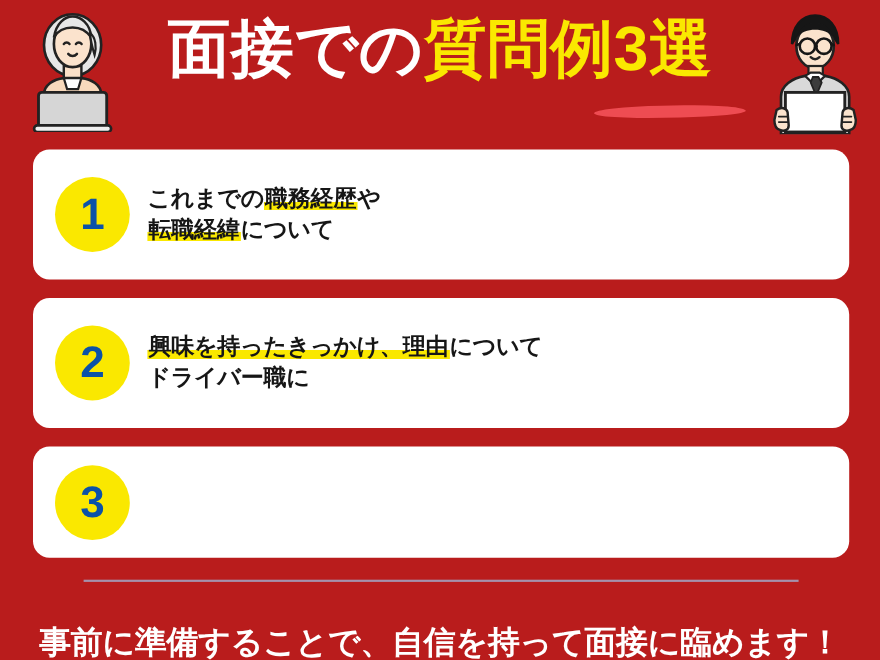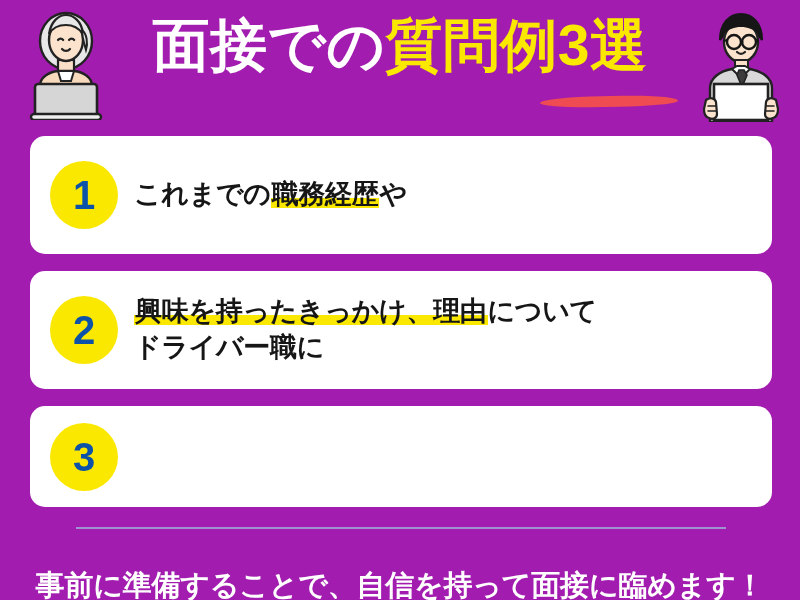--- a/index.html
+++ b/index.html
@@ -10,21 +10,21 @@
     width: 800px;
     height: 600px;
     overflow: hidden;
     font-family: "Liberation Sans", "DejaVu Sans", sans-serif;
   }
 
   #poster {
     position: relative;
     width: 800px;
     height: 600px;
-    background: #a21caf;
+    background: #b91c1c;
     box-sizing: border-box;
     overflow: hidden;
   }
 
   
   .header {
     position: relative;
     height: 128px;
     display: flex;
     align-items: center;
@@ -94,21 +94,21 @@
     display: flex;
     align-items: center;
     justify-content: center;
     line-height: 1;
     margin-right: 16px;
   }
 
   .card-text {
     flex: 1 1 auto;
     color: #161616;
-    font-size: 27px;
+    font-size: 21px;
     font-weight: 800;
     line-height: 1.32;
     letter-spacing: -0.3px;
   }
   .card-3 .card-text { line-height: 1.1; }
 
   
   .hl {
     background: linear-gradient(
         to bottom,
@@ -213,20 +213,23 @@
   </div>
 
   <div class="cards">
 
     <div class="card card-1">
       <div class="badge">1</div>
       <div class="card-text">
         <div>
           <span>これまでの</span><span class="hl">職務経歴</span><span>や</span>
         </div>
+        <div>
+          <span class="hl">転職経緯</span><span>について</span>
+        </div>
       </div>
     </div>
 
     <div class="card card-2">
       <div class="badge">2</div>
       <div class="card-text">
         <div>
           <span class="hl">興味を持ったきっかけ、理由</span><span>について</span>
         </div>
         <div>

